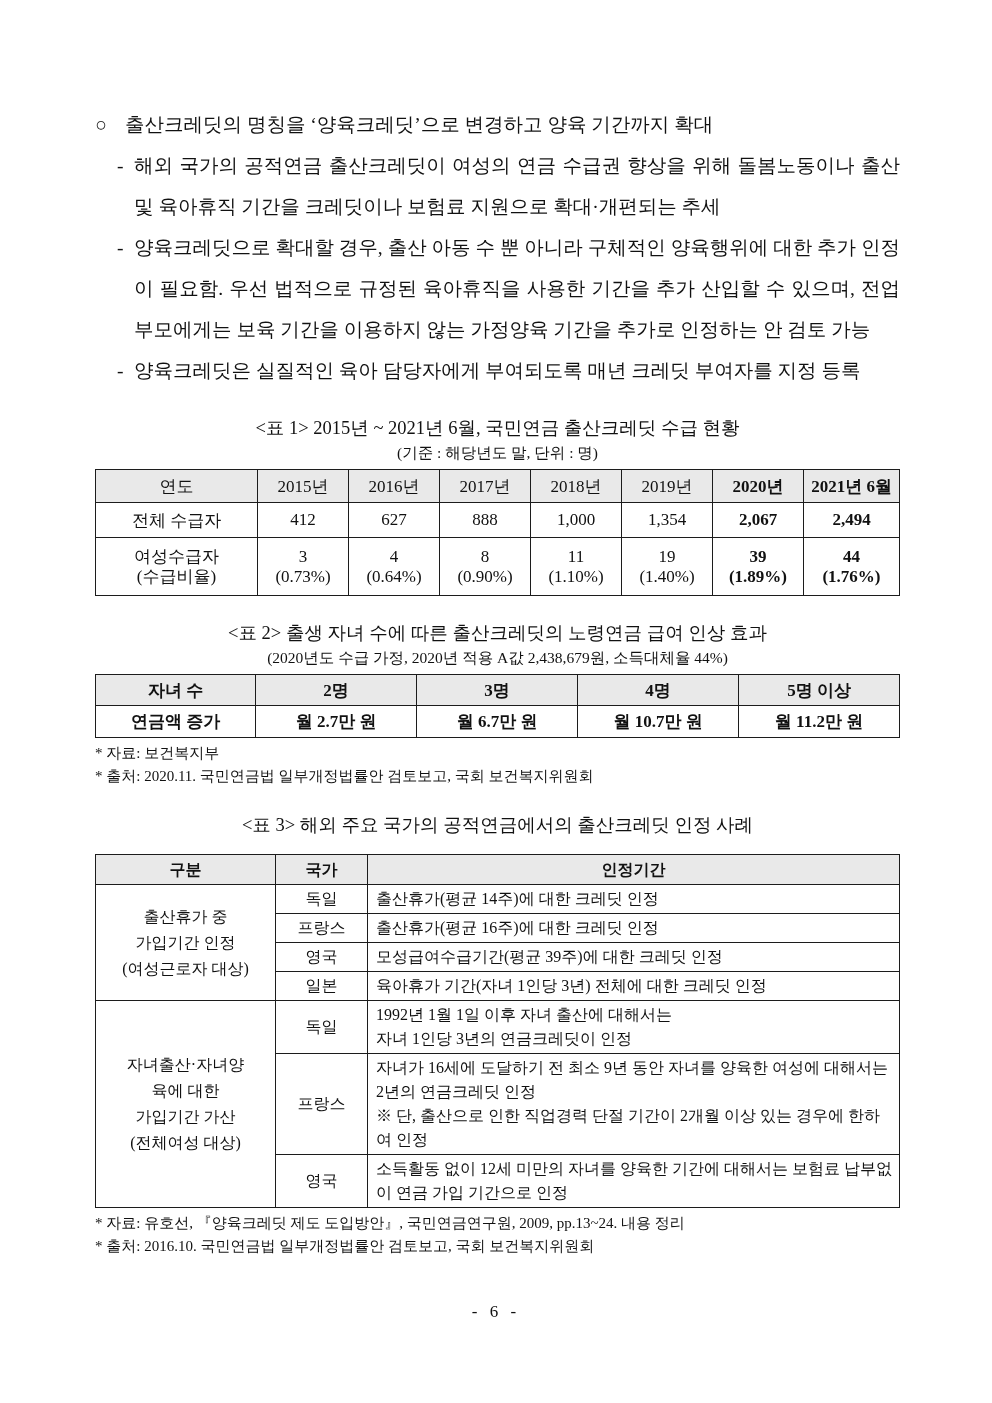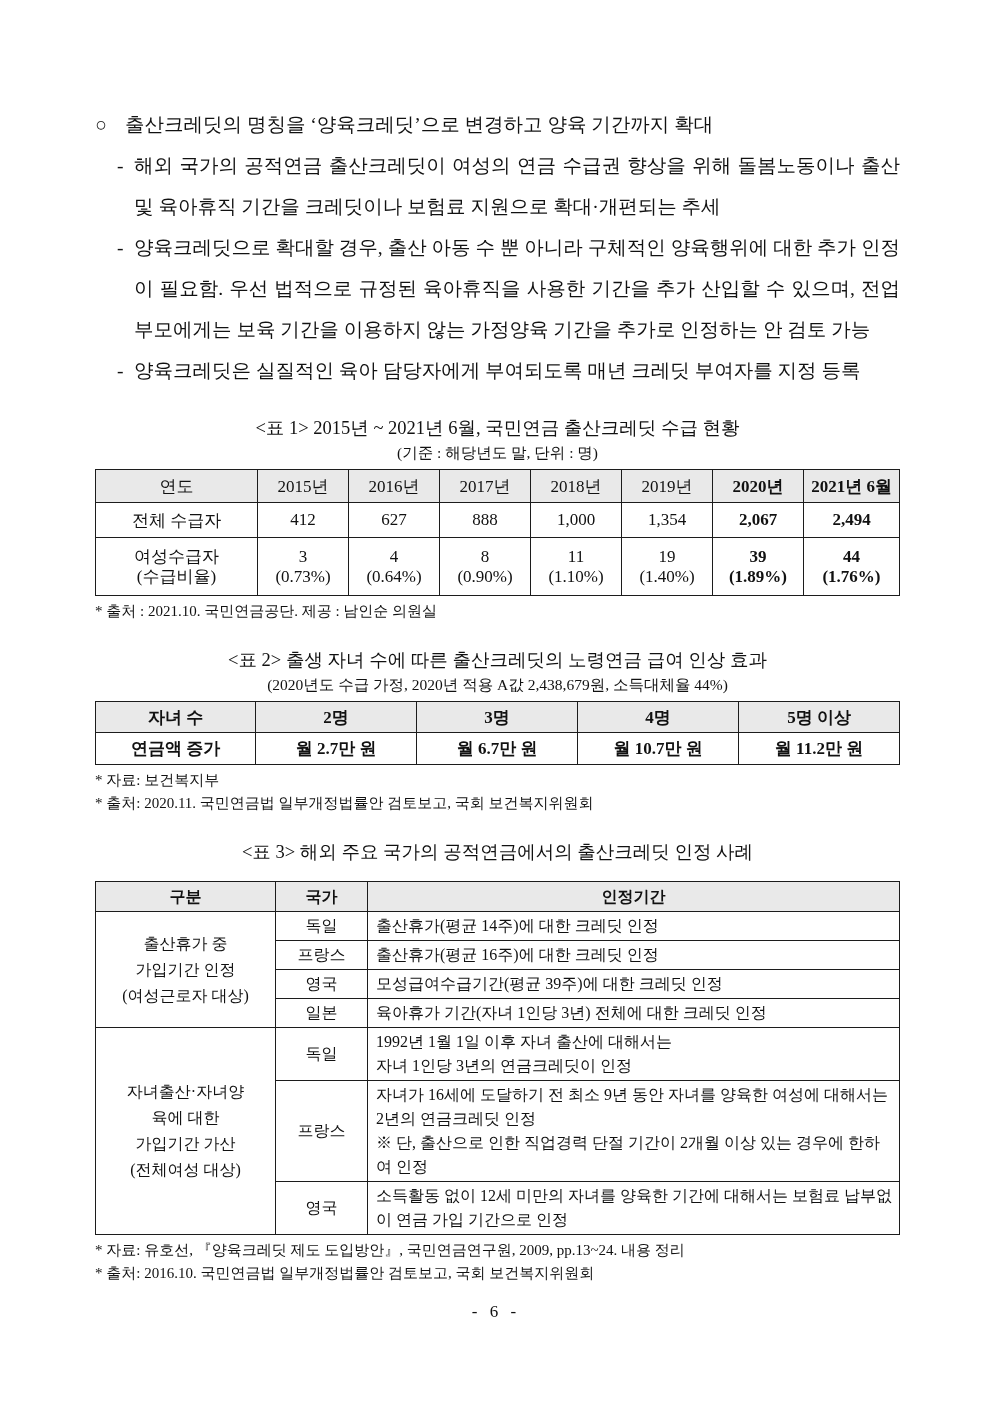--- a/index.html
+++ b/index.html
@@ -127,21 +127,20 @@
 (1.10%)</td>
         <td>19
 (1.40%)</td>
         <td class="bold">39
 (1.89%)</td>
         <td class="bold">44
 (1.76%)</td>
       </tr>
     </tbody>
   </table>
-  <div class="footnote">* 출처 : 2021.10. 국민연금공단. 제공 : 남인순 의원실</div>
 
   <div class="tbl-title">&lt;표 2&gt; 출생 자녀 수에 따른 출산크레딧의 노령연금 급여 인상 효과</div>
   <div class="tbl-note">(2020년도 수급 가정, 2020년 적용 A값 2,438,679원, 소득대체율 44%)</div>
   <table class="t2">
     <colgroup>
       <col style="width:160px">
         <col>
         <col>
         <col>
         <col>

